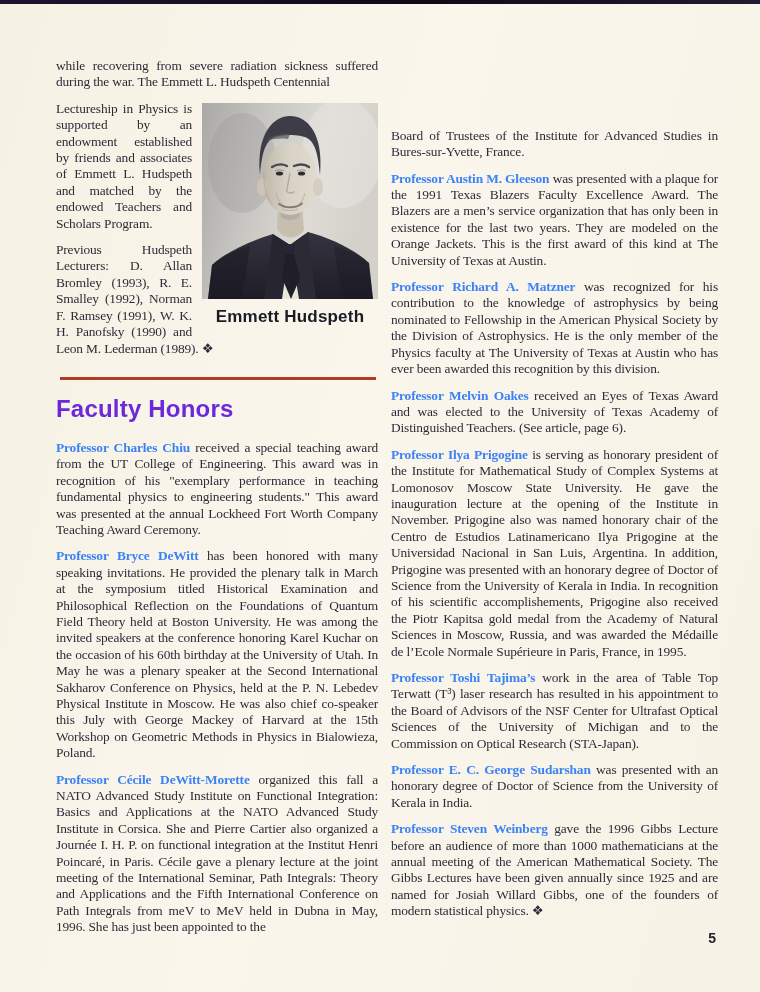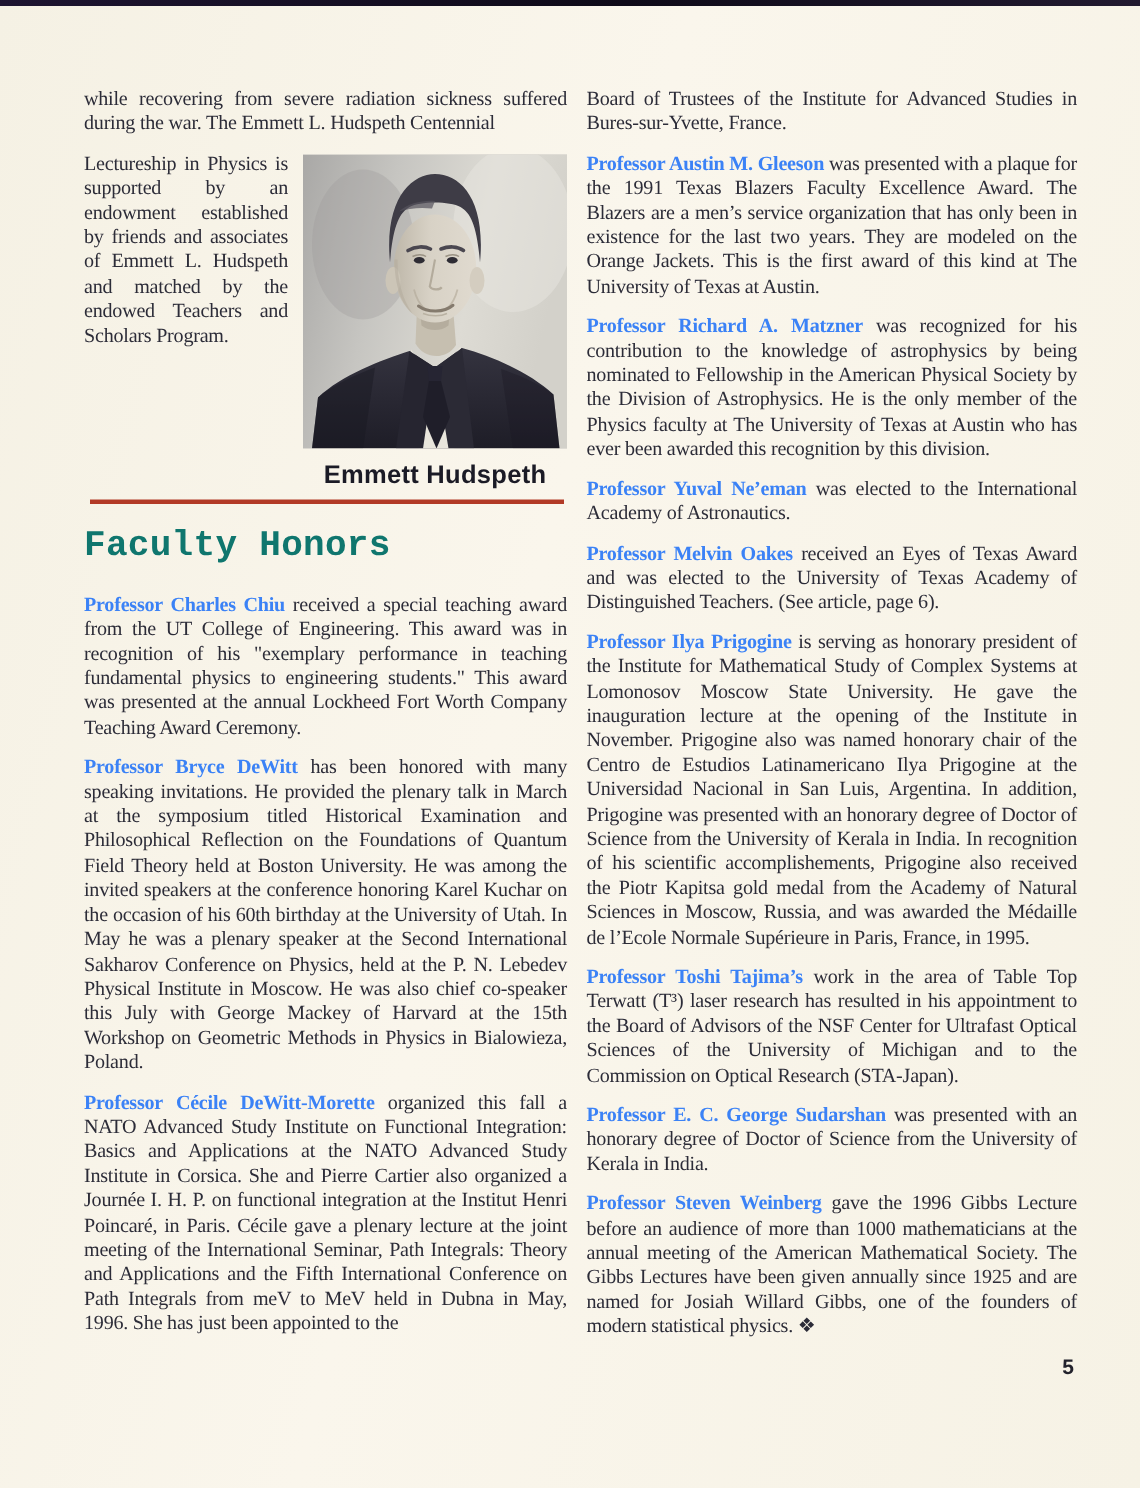--- a/index.html
+++ b/index.html
@@ -20,20 +20,21 @@
     background: linear-gradient(to right, #1d1430, #0e0a18 55%, #221a30);
   }
 
   .page {
     position: absolute;
     top: 58px; left: 0;
     width: 760px;
     padding: 0 42px 0 56px;
     display: flex;
     gap: 13px;
+    align-items: flex-end;
   }
   .col-left  { width: 322px; flex: 0 0 322px; }
   .col-right { width: 327px; flex: 0 0 327px; }
 
   .body-text {
     font-family: "Liberation Serif", "DejaVu Serif", serif;
     font-size: 13.4px;
     line-height: 16.4px;
     letter-spacing: -0.15px;
     color: #2c2c38;
@@ -66,25 +67,25 @@
   }
 
   .red-rule {
     clear: both;
     border: none;
     border-top: 3px solid #b23a26;
     margin: 20px 2px 15px 4px;
   }
 
   .section-heading {
-    font-family: Liberation Mono, monospace;
+    font-family: Liberation Sans, sans-serif;
     font-weight: bold;
     font-size: 24px;
     letter-spacing: 0.2px;
-    color: #0f766e;
+    color: #6d28d9;
     margin: 0 0 17px 0;
   }
 
   .page-number {
     font-family: "Liberation Sans", "DejaVu Sans", sans-serif;
     font-weight: bold;
     font-size: 14px;
     color: #22222c;
     text-align: right;
     margin-top: 10px;
@@ -165,20 +166,21 @@
           <path d="M80,106 C85,108 92,108 96,106" stroke="#b9b1a2" stroke-width="1" fill="none"></path>
 
           <path d="M61,70 C61,88 66,100 73,106 C66,96 63,84 63,70 Z" fill="#b1a99b" opacity="0.5"></path>
         </svg>
       </div>
       <figcaption class="photo-caption">Emmett Hudspeth</figcaption>
     </figure>
 
     <p class="body-text"><span>Lectureship in Physics is supported by an endowment established by friends and associates of Emmett L. Hudspeth and matched by the endowed Teachers and Scholars Program.</span></p>
 
+    <p class="body-text"><span>Previous Hudspeth Lecturers:  D. Allan Bromley (1993), R. E. Smalley (1992), Norman F. Ramsey (1991), W. K. H. Panofsky (1990) and Leon M. Lederman (1989). ❖</span></p>
 
     <hr class="red-rule">
 
     <h1 class="section-heading">Faculty Honors</h1>
 
     <p class="body-text"><span class="b">Professor Charles Chiu</span><span> received a special teaching award from the UT College of Engineering.  This award was in recognition of his "exemplary performance in teaching fundamental physics to engineering students."  This award was presented at the annual Lockheed Fort Worth Company Teaching Award Ceremony.</span></p>
 
     <p class="body-text"><span class="b">Professor Bryce DeWitt</span><span> has been honored with many speaking invitations.  He provided the plenary talk in March at the symposium titled </span><span class="i">Historical Examination and Philosophical Reflection on the Foundations of Quantum Field Theory</span><span> held at Boston University.  He was among the invited speakers at the conference honoring Karel Kuchar on the occasion of his 60th birthday at the University of Utah.  In May he was a plenary speaker at the </span><span class="i">Second International Sakharov Conference on Physics</span><span>, held at the P. N. Lebedev Physical Institute in Moscow.  He was also chief co-speaker this July with George Mackey of Harvard at the </span><span class="i">15th Workshop on Geometric Methods in Physics</span><span> in Bialowieza, Poland.</span></p>
 
     <p class="body-text"><span class="b">Professor Cécile DeWitt-Morette</span><span> organized this fall a NATO Advanced Study Institute on </span><span class="i">Functional Integration: Basics and Applications</span><span> at the NATO Advanced Study Institute in Corsica.  She and Pierre Cartier also organized a </span><span class="i">Journée I. H. P.</span><span> on functional integration at the Institut Henri Poincaré, in Paris.  Cécile gave a plenary lecture at the joint meeting of the International Seminar, </span><span class="i">Path Integrals: Theory and Applications</span><span> and the </span><span class="i">Fifth International Conference on Path Integrals from meV to MeV</span><span> held in Dubna in May, 1996.  She has just been appointed to the</span></p>
@@ -186,21 +188,20 @@
   </div>
 
   <div class="col-right">
 
     <p class="body-text"><span>Board of Trustees of the Institute for Advanced Studies in Bures-sur-Yvette, France.</span></p>
 
     <p class="body-text"><span class="b">Professor Austin M. Gleeson</span><span> was presented with a plaque for the 1991 Texas Blazers Faculty Excellence Award.  The Blazers are a men’s service organization that has only been in existence for the last two years.  They are modeled on the Orange Jackets.  This is the first award of this kind at The University of Texas at Austin.</span></p>
 
     <p class="body-text"><span class="b">Professor Richard A. Matzner</span><span> was recognized for his contribution to the knowledge of astrophysics by being nominated to Fellowship in the American Physical Society by the Division of Astrophysics.  He is the only member of the Physics faculty at The University of Texas at Austin who has ever been awarded this recognition by this division.</span></p>
 
-    <p class="body-text"><span class="b">Professor Yuval Ne’eman</span><span> was elected to the International Academy of Astronautics.</span></p>
 
     <p class="body-text"><span class="b">Professor Melvin Oakes</span><span> received an Eyes of Texas Award and was elected to the University of Texas Academy of Distinguished Teachers.  (See article, page 6).</span></p>
 
     <p class="body-text"><span class="b">Professor Ilya Prigogine</span><span> is serving as honorary president of the Institute for Mathematical Study of Complex Systems at Lomonosov Moscow State University.  He gave the inauguration lecture at the opening of the Institute in November.  Prigogine also was named honorary chair of the Centro de Estudios Latinamericano Ilya Prigogine at the Universidad Nacional in San Luis, Argentina.  In addition, Prigogine was presented with an honorary degree of Doctor of Science from the University of Kerala in India.  In recognition of his scientific accomplishements, Prigogine also received the Piotr Kapitsa gold medal from the Academy of Natural Sciences in Moscow, Russia, and was awarded the Médaille de l’Ecole Normale Supérieure in Paris, France, in 1995.</span></p>
 
     <p class="body-text"><span class="b">Professor Toshi Tajima’s</span><span> work in the area of Table Top Terwatt (T³) laser research has resulted in his appointment to the Board of Advisors of the NSF Center for Ultrafast Optical Sciences of the University of Michigan and to the Commission on Optical Research (STA-Japan).</span></p>
 
     <p class="body-text"><span class="b">Professor E. C. George Sudarshan</span><span> was presented with an honorary degree of Doctor of Science from the University of Kerala in India.</span></p>
 
     <p class="body-text"><span class="b">Professor Steven Weinberg</span><span> gave the 1996 Gibbs Lecture before an audience of more than 1000 mathematicians at the annual meeting of the American Mathematical Society.  The Gibbs Lectures have been given annually since 1925 and are named for Josiah Willard Gibbs, one of the founders of modern statistical physics.  ❖</span></p>

